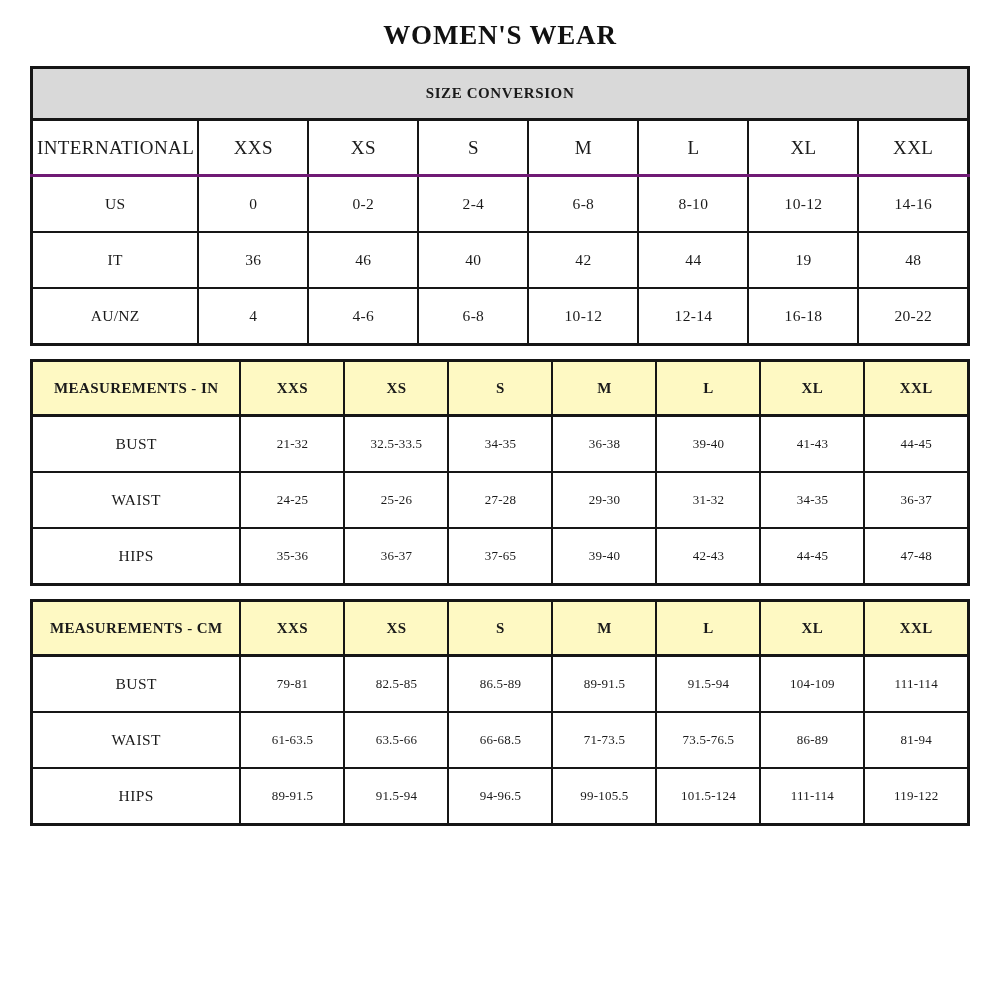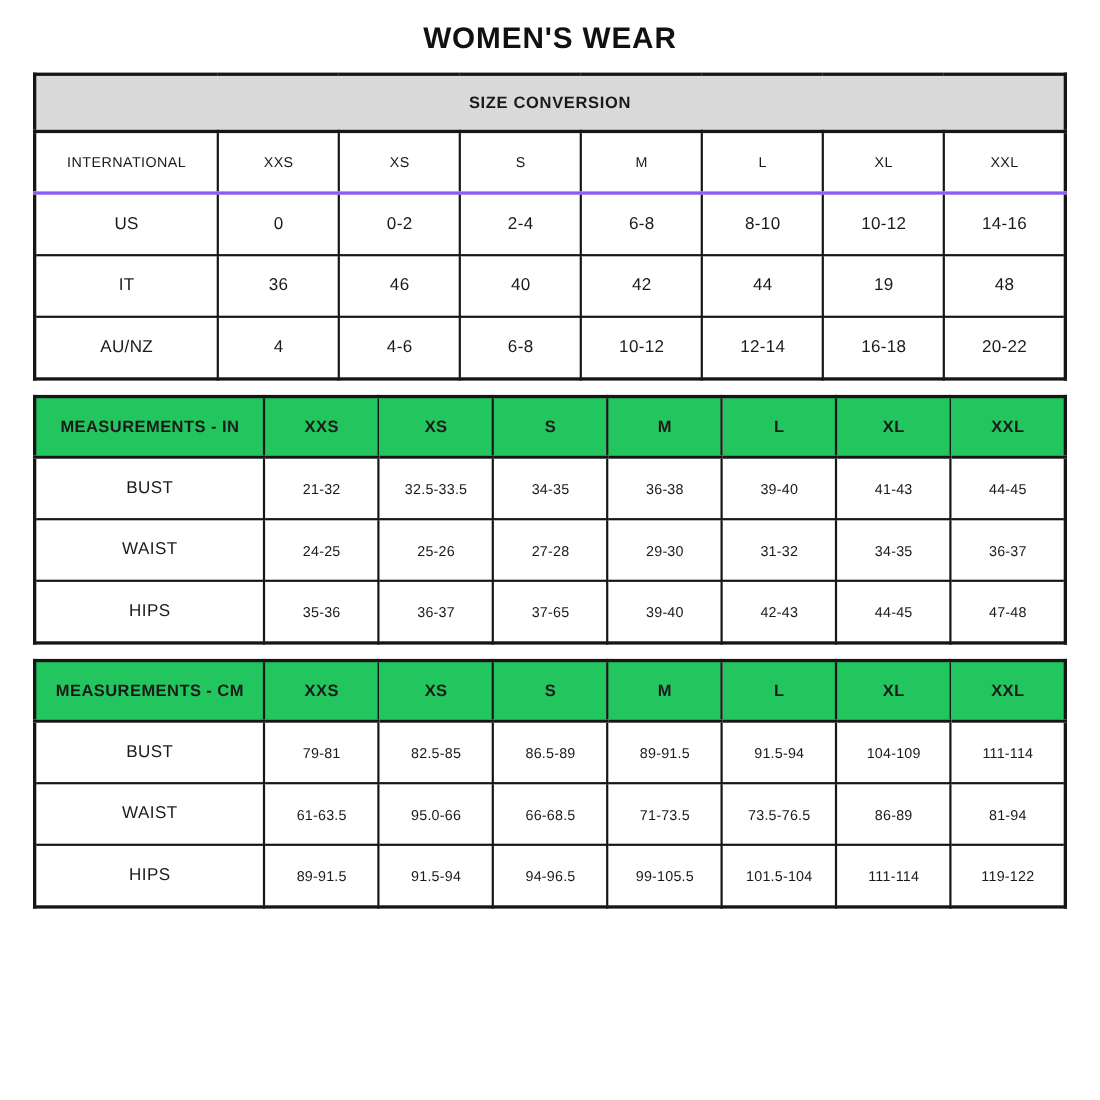--- a/index.html
+++ b/index.html
@@ -5,21 +5,21 @@
   html, body {
     margin: 0;
     padding: 0;
     background: #ffffff;
   }
   .page {
     width: 1000px;
     height: 1000px;
     box-sizing: border-box;
     padding: 10px 30px 0 30px;
-    font-family: Liberation Sans, sans-serif;
+    font-family: Liberation Serif, serif;
     color: #1a1a1a;
     border-radius: 23px;
   }
   .page-title {
     text-align: center;
     font-size: 27px;
     font-weight: 700;
     letter-spacing: 0.8px;
     margin: 10px 0 15px 0;
     color: #111111;
@@ -42,34 +42,34 @@
   .t-size .span-head {
     background: #d9d9d9;
     font-weight: 700;
     font-size: 15px;
     letter-spacing: 0.6px;
     height: 49px;
     border-bottom: 3px solid #161616;
   }
   .t-size .cols-row td {
     height: 53px;
-    font-size: 13px;
+    font-size: 19px;
     font-weight: 400;
     letter-spacing: 0.4px;
-    border-bottom: 3px solid #8b5cf6;
+    border-bottom: 3px solid #701a75;
   }
   .t-size .rowlabel,
   .t-size .val {
     height: 54px;
     font-size: 15.5px;
     letter-spacing: 0.3px;
   }
   
   .t-meas .thead-gray td {
-    background: #22c55e;
+    background: #fef9c3;
     font-weight: 700;
     font-size: 15px;
     letter-spacing: 0.4px;
     height: 52px;
     border-bottom: 3px solid #161616;
   }
   .t-meas .rowlabel {
     height: 54px;
     font-size: 15.5px;
     letter-spacing: 0.4px;
@@ -234,33 +234,33 @@
           <td class="val">82.5-85</td>
           <td class="val">86.5-89</td>
           <td class="val">89-91.5</td>
           <td class="val">91.5-94</td>
           <td class="val">104-109</td>
           <td class="val">111-114</td>
         </tr>
         <tr>
           <td class="rowlabel">WAIST</td>
           <td class="val">61-63.5</td>
-          <td class="val">95.0-66</td>
+          <td class="val">63.5-66</td>
           <td class="val">66-68.5</td>
           <td class="val">71-73.5</td>
           <td class="val">73.5-76.5</td>
           <td class="val">86-89</td>
           <td class="val">81-94</td>
         </tr>
         <tr>
           <td class="rowlabel">HIPS</td>
           <td class="val">89-91.5</td>
           <td class="val">91.5-94</td>
           <td class="val">94-96.5</td>
           <td class="val">99-105.5</td>
-          <td class="val">101.5-104</td>
+          <td class="val">101.5-124</td>
           <td class="val">111-114</td>
           <td class="val">119-122</td>
         </tr>
       </tbody>
   </table>
 
 </div>
 
 </body></html>

